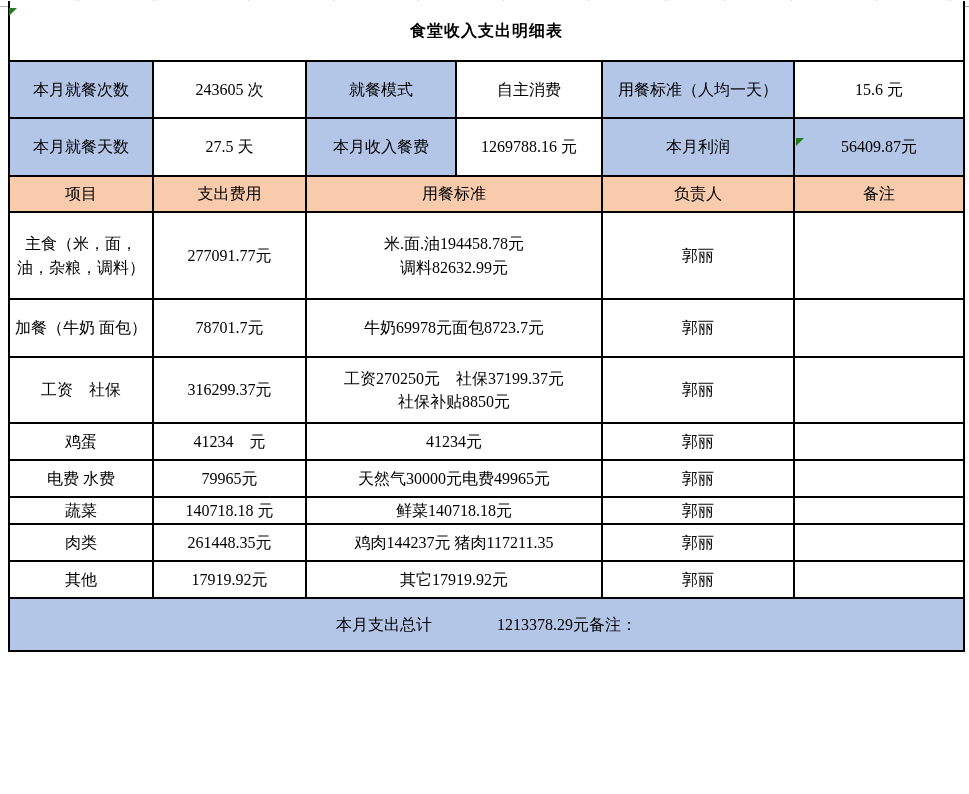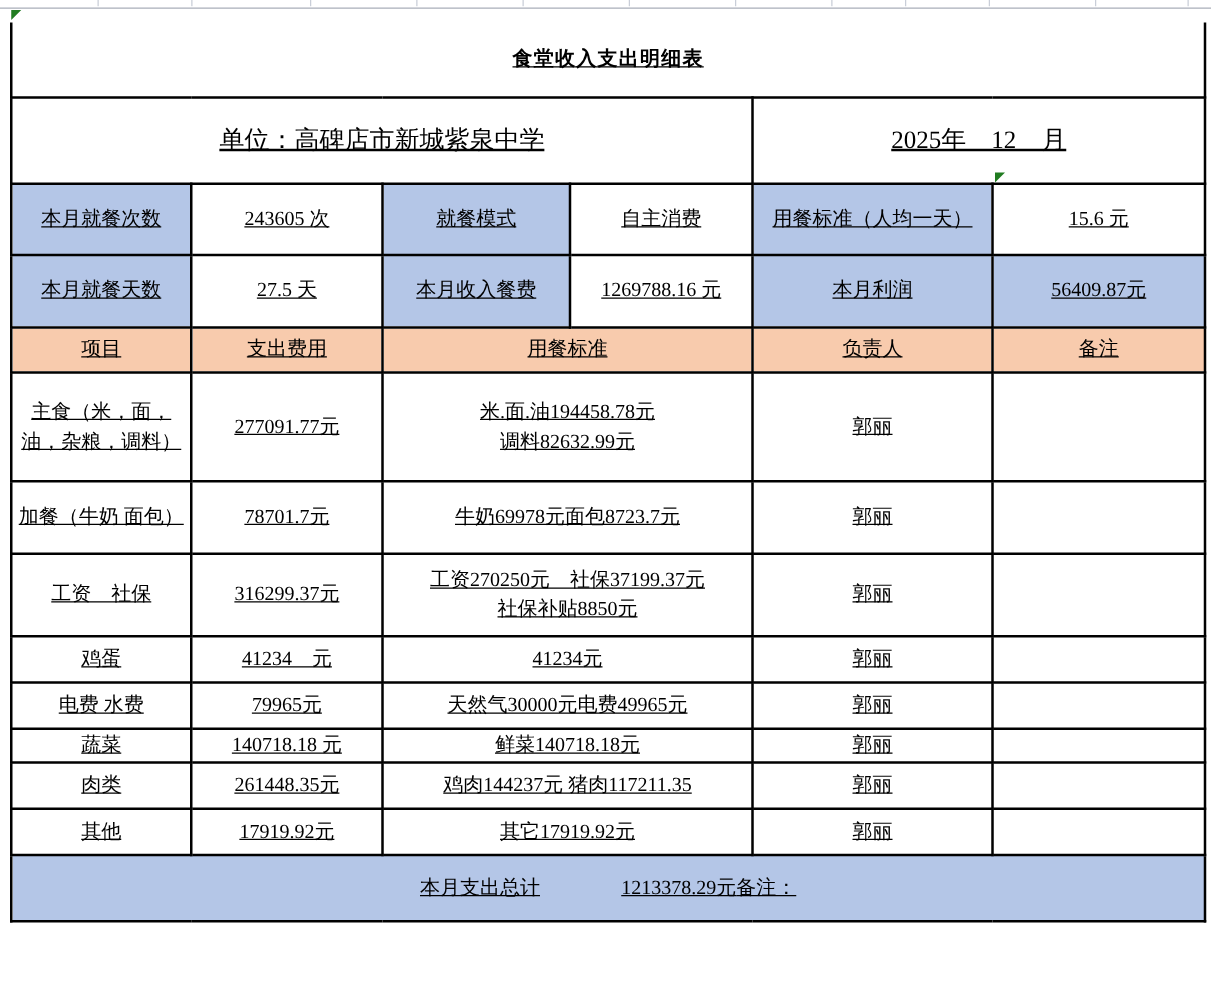--- a/index.html
+++ b/index.html
@@ -6,21 +6,21 @@
     --blue:#b4c6e7; --orange:#f8cbad; --border:#000; --grid:#a9aeb9; --tick:#c9ced8; --tri:#217c21;
   }
   html,body{margin:0;padding:0;}
   body{background:#fff;font-family:"Liberation Serif","DejaVu Serif",serif;color:#000;}
   .screen{position:relative;width:969px;height:794px;background:#fff;overflow:hidden;}
 
   
   .top-strip{position:absolute;left:0;top:0;width:969px;height:6px;background:#fff;border-bottom:1px solid var(--grid);}
   .top-strip .tick{position:absolute;top:0;width:1px;height:5px;background:var(--tick);}
 
-  table.sheet{position:absolute;left:8px;top:18px;width:955px;border-collapse:collapse;table-layout:fixed;text-decoration:underline;}
+  table.sheet{position:absolute;left:8px;top:1px;width:955px;border-collapse:collapse;table-layout:fixed;}
   table.sheet td{border:2px solid var(--border);text-align:center;vertical-align:middle;padding:1px 2px;font-size:16px;line-height:1.45;overflow:hidden;}
   tr.row-title td{border-top:none;}
   td.blue{background:var(--blue);}
   td.orange{background:var(--orange);}
   td.white{background:#fff;}
 
   .title-cell{font-size:33px;font-weight:bold;letter-spacing:1px;}
   tr.row-unit td{font-size:20px;}
   .pre{white-space:pre-line;}
 
@@ -79,24 +79,20 @@
       <col style="width:146px">
         <col style="width:192px">
         <col style="width:170px">
     </colgroup>
 
     <tbody>
         <tr class="row-title">
       <td colspan="6" class="white title-cell">食堂收入支出明细表</td>
     </tr>
 
-    <tr class="row-unit">
-      <td colspan="4" class="white">单位：高碑店市新城紫泉中学</td>
-      <td colspan="2" class="white">2025年　12　月</td>
-    </tr>
 
     <tr class="row-s1">
       <td class="blue">本月就餐次数</td>
       <td class="white">243605 次</td>
       <td class="blue">就餐模式</td>
       <td class="white">自主消费</td>
       <td class="blue">用餐标准（人均一天）</td>
       <td class="white">15.6 元</td>
     </tr>
 

